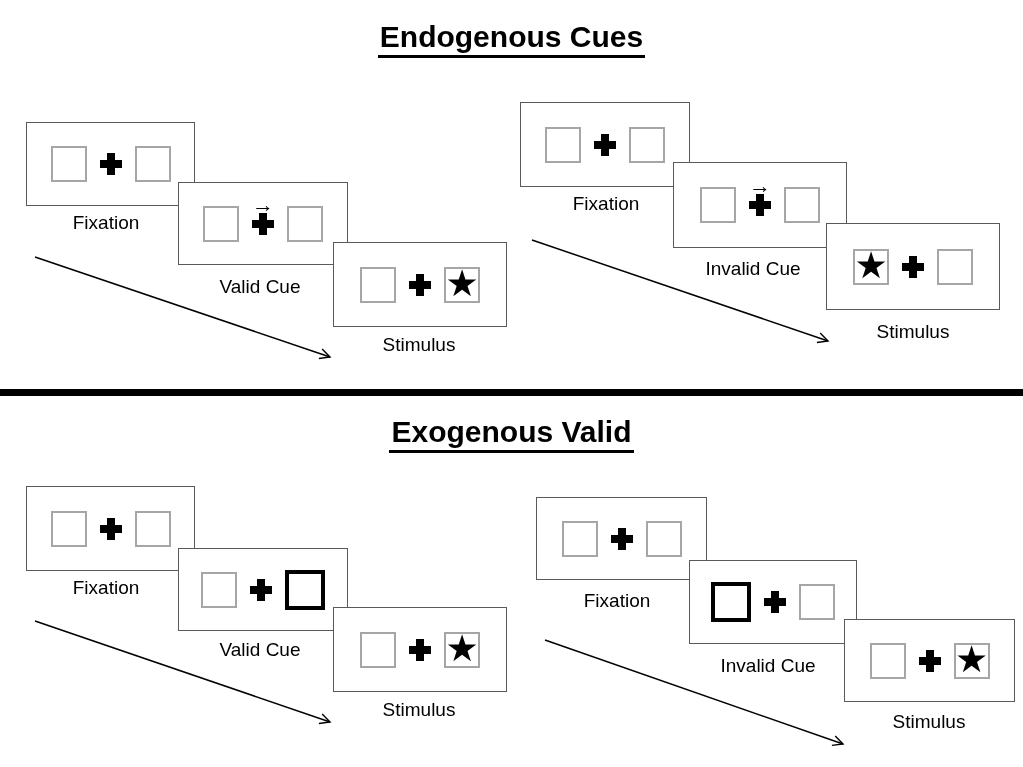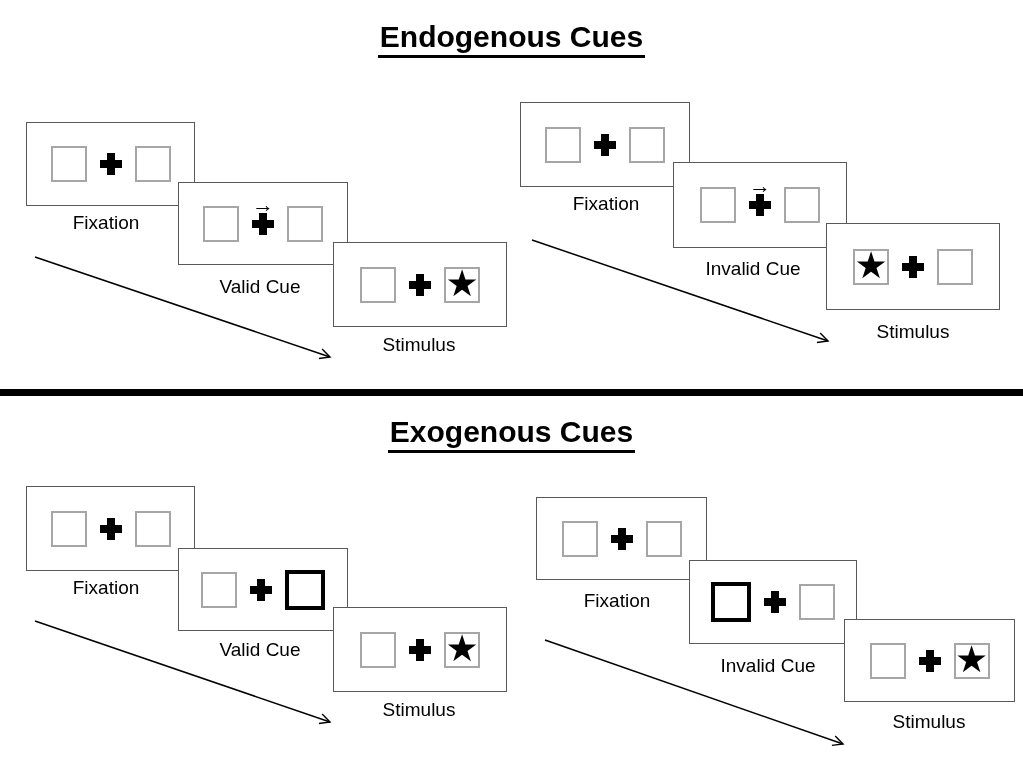--- a/index.html
+++ b/index.html
@@ -120,21 +120,21 @@
       <div class="box"></div>
     </div>
     <div class="label" style="left:606px; top:193px;">Fixation</div>
     <div class="label" style="left:753px; top:258px;">Invalid Cue</div>
     <div class="label" style="left:913px; top:321px;">Stimulus</div>
   </div>
 
   <div class="divider"></div>
 
   <div class="title-row" style="top:415px;">
-    <span class="title">Exogenous Cues</span>
+    <span class="title">Exogenous Valid</span>
   </div>
 
   <div>
     <div class="panel z1" style="left:26px; top:486px; width:169px; height:85px;">
       <div class="box"></div>
       <div class="plus-wrap">
           <div class="plus"></div>
         </div>
       <div class="box"></div>
     </div>

